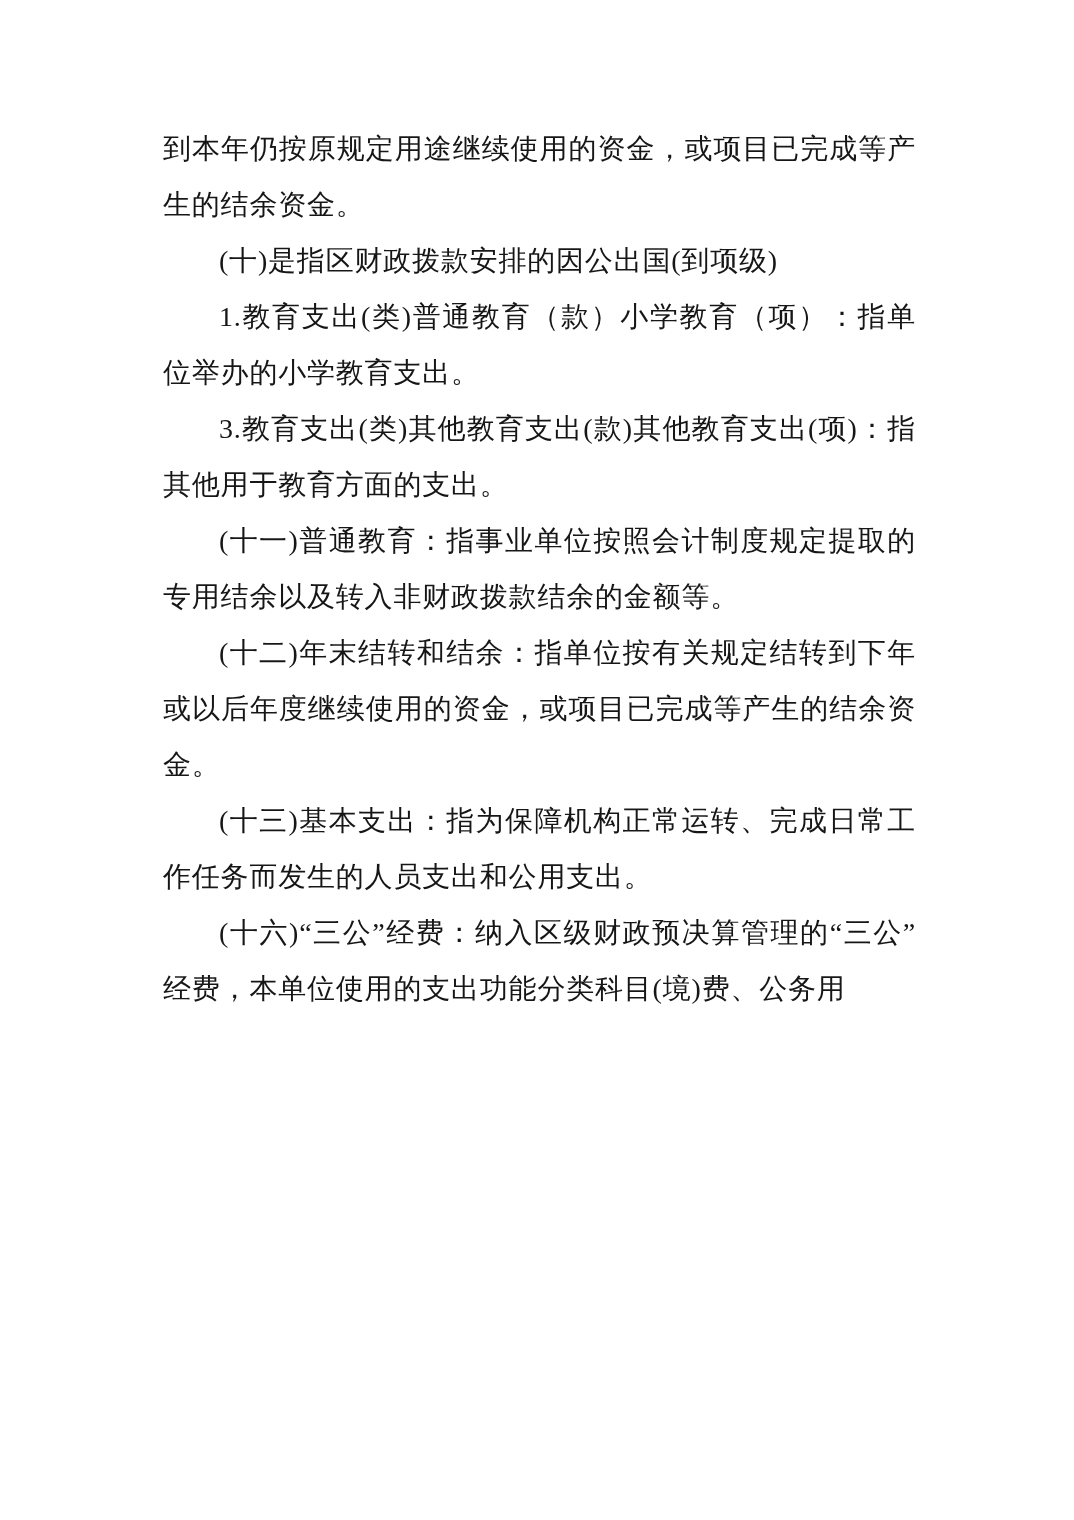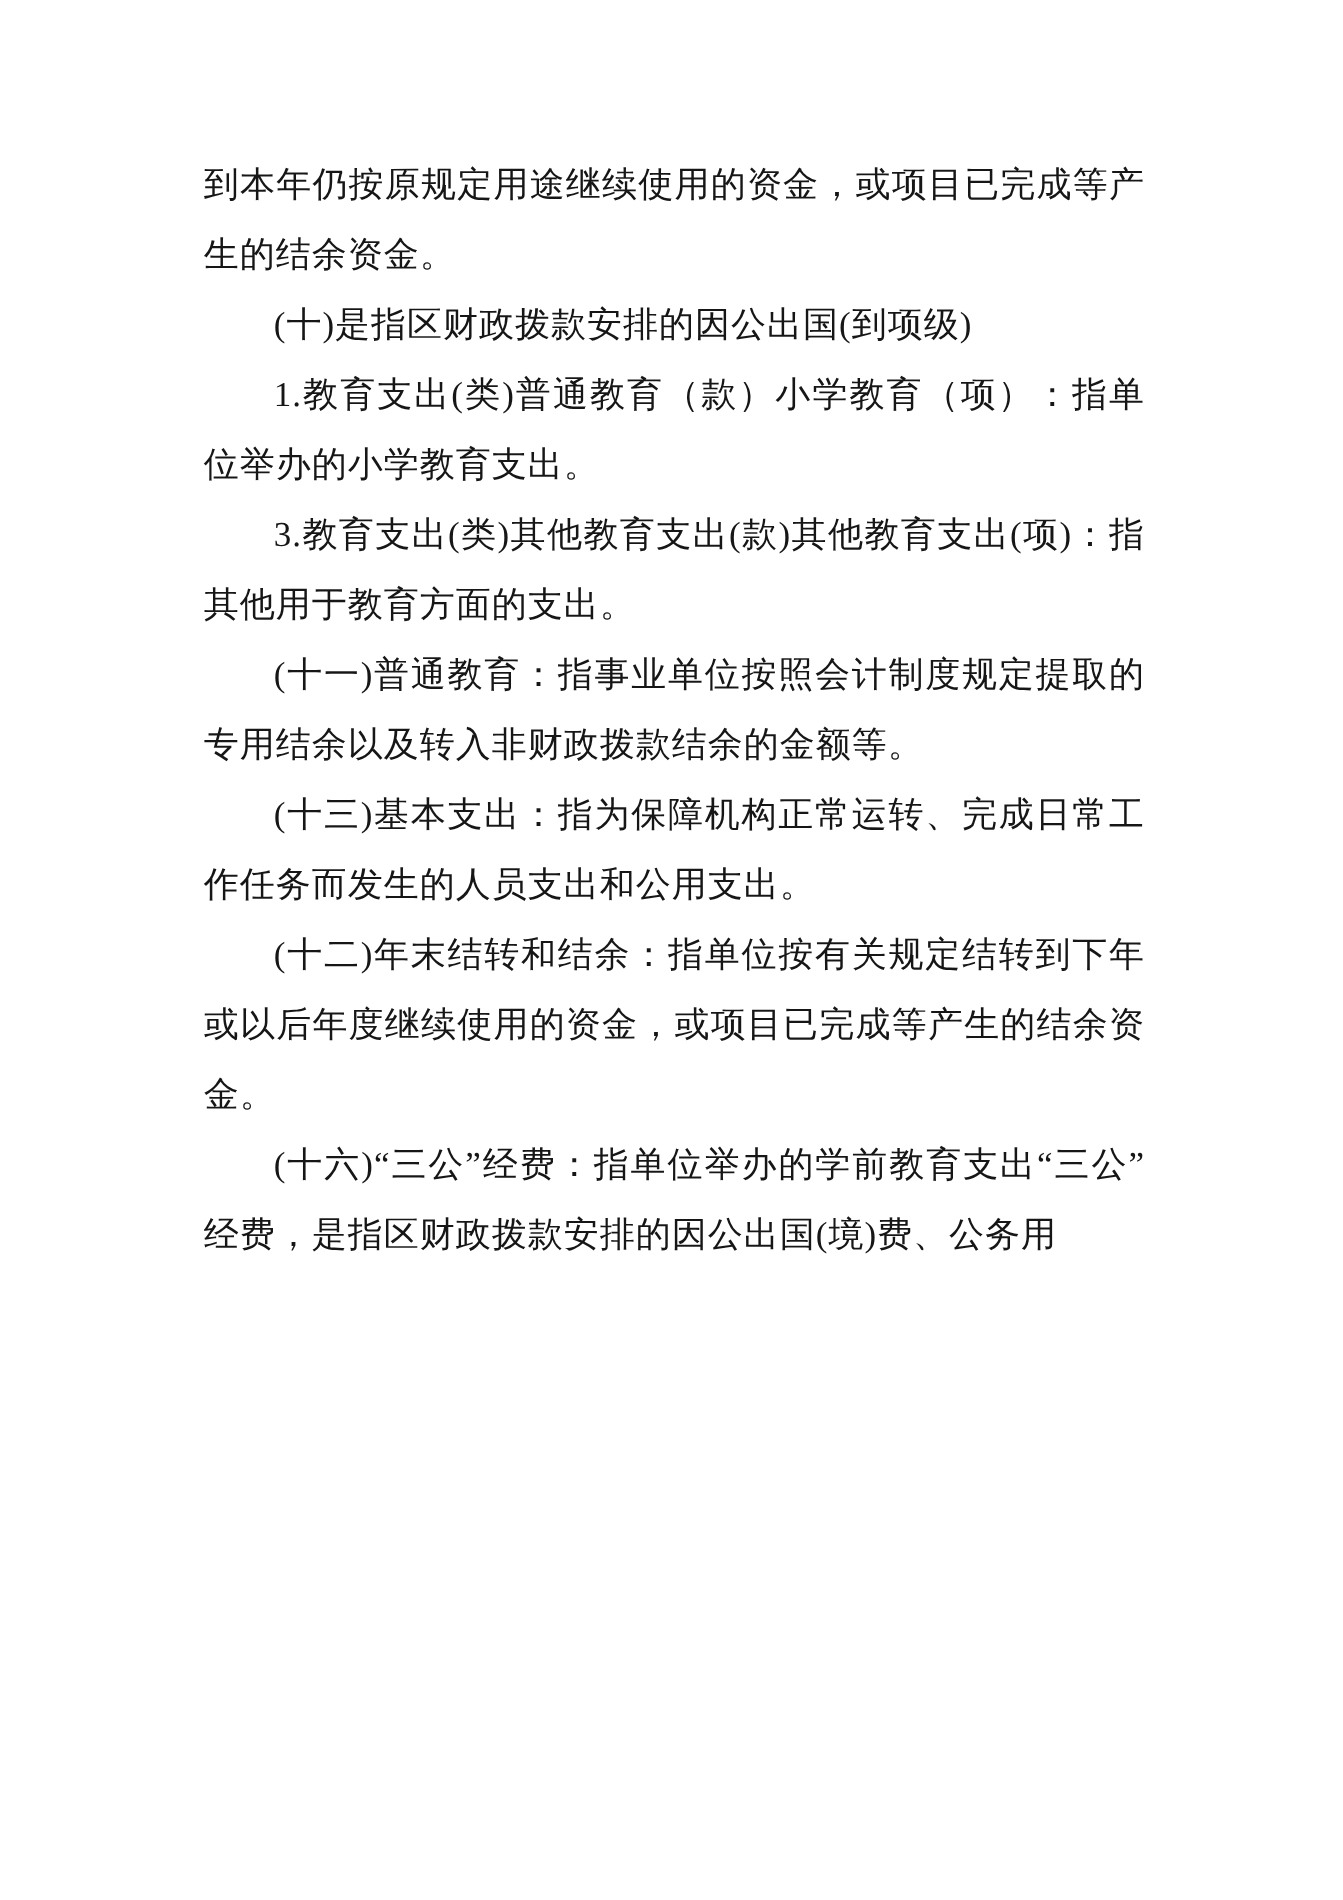--- a/index.html
+++ b/index.html
@@ -49,18 +49,18 @@
 </head>
 <body>
 
 <div class="page">
   <div class="content">
     <p>到本年仍按原规定用途继续使用的资金，或项目已完成等产生的结余资金。</p>
     <p class="indent">(十)是指区财政拨款安排的因公出国(到项级)</p>
     <p class="indent">1.教育支出(类)普通教育（款）小学教育（项）：指单位举办的小学教育支出。</p>
     <p class="indent">3.教育支出(类)其他教育支出(款)其他教育支出(项)：指其他用于教育方面的支出。</p>
     <p class="indent">(十一)普通教育：指事业单位按照会计制度规定提取的专用结余以及转入非财政拨款结余的金额等。</p>
+    <p class="indent">(十二)年末结转和结余：指单位按有关规定结转到下年或以后年度继续使用的资金，或项目已完成等产生的结余资金。</p>
     <p class="indent">(十三)基本支出：指为保障机构正常运转、完成日常工作任务而发生的人员支出和公用支出。</p>
-    <p class="indent">(十二)年末结转和结余：指单位按有关规定结转到下年或以后年度继续使用的资金，或项目已完成等产生的结余资金。</p>
-    <p class="indent">(十六)“三公”经费：指单位举办的学前教育支出“三公”经费，是指区财政拨款安排的因公出国(境)费、公务用</p>
+    <p class="indent">(十六)“三公”经费：纳入区级财政预决算管理的“三公”经费，本单位使用的支出功能分类科目(境)费、公务用</p>
   </div>
   <div class="footer">40</div>
 </div>
 
 </body></html>

